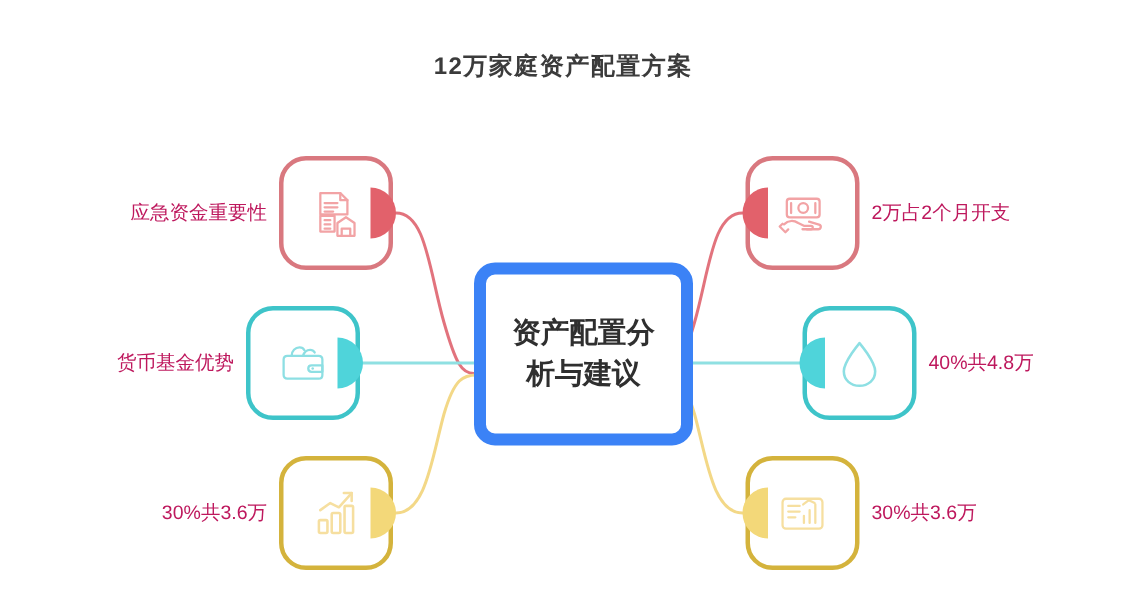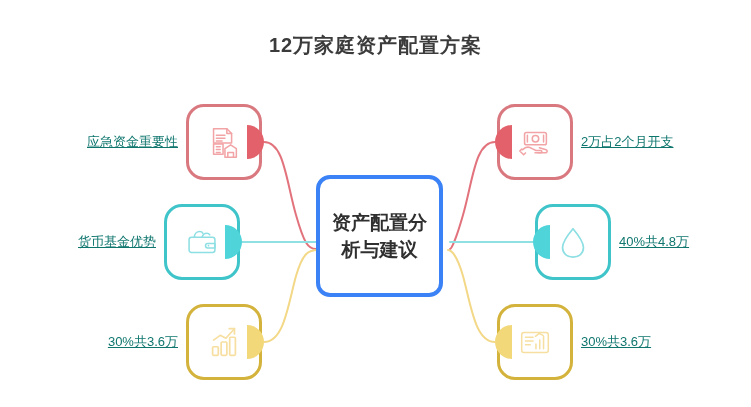--- a/index.html
+++ b/index.html
@@ -17,21 +17,21 @@
     background: #ffffff;
   }
 
   
   #title {
     position: absolute;
     top: 30px;
     left: 0;
     width: 751px;
     text-align: center;
-    font-size: 20px;
+    font-size: 16px;
     font-weight: bold;
     color: #3b3b3b;
     letter-spacing: 1px;
     line-height: 30px;
     white-space: nowrap;
   }
 
   
   #links {
     position: absolute;
@@ -39,23 +39,23 @@
     width: 751px;
     height: 407px;
     pointer-events: none;
   }
 
   
   #center-node {
     position: absolute;
     left: 316px;
     top: 175px;
-    width: 127px;
+    width: 146px;
     height: 122px;
-    border: 4px solid #3b82f6;
+    border: 8px solid #3b82f6;
     border-radius: 14px;
     background: #ffffff;
     display: flex;
     align-items: center;
     justify-content: center;
     z-index: 5;
   }
   #center-label {
     font-size: 19px;
     font-weight: bold;
@@ -103,27 +103,26 @@
     margin-top: -17px;
     z-index: 6;
   }
   .nub.right { right: -2px; border-radius: 0 17px 17px 0; }
   .nub.left  { left: -2px;  border-radius: 17px 0 0 17px; }
 
   
   .node-label {
     position: absolute;
     font-size: 13px;
-    color: #0f766e;
+    color: #be185d;
     line-height: 18px;
     white-space: nowrap;
     top: 50%;
     margin-top: -9px;
     z-index: 4;
-    text-decoration: underline;
   }
   .node-label.to-left  { right: 100%; margin-right: 8px; text-align: right; }
   .node-label.to-right { left: 100%;  margin-left: 8px;  text-align: right; }
 
   
   #node-0 { left: 186px; top: 104px; }   
   #node-1 { left: 497px; top: 104px; }   
   #node-2 { left: 164px; top: 204px; }   
   #node-3 { left: 535px; top: 204px; }   
   #node-4 { left: 186px; top: 304px; }   

